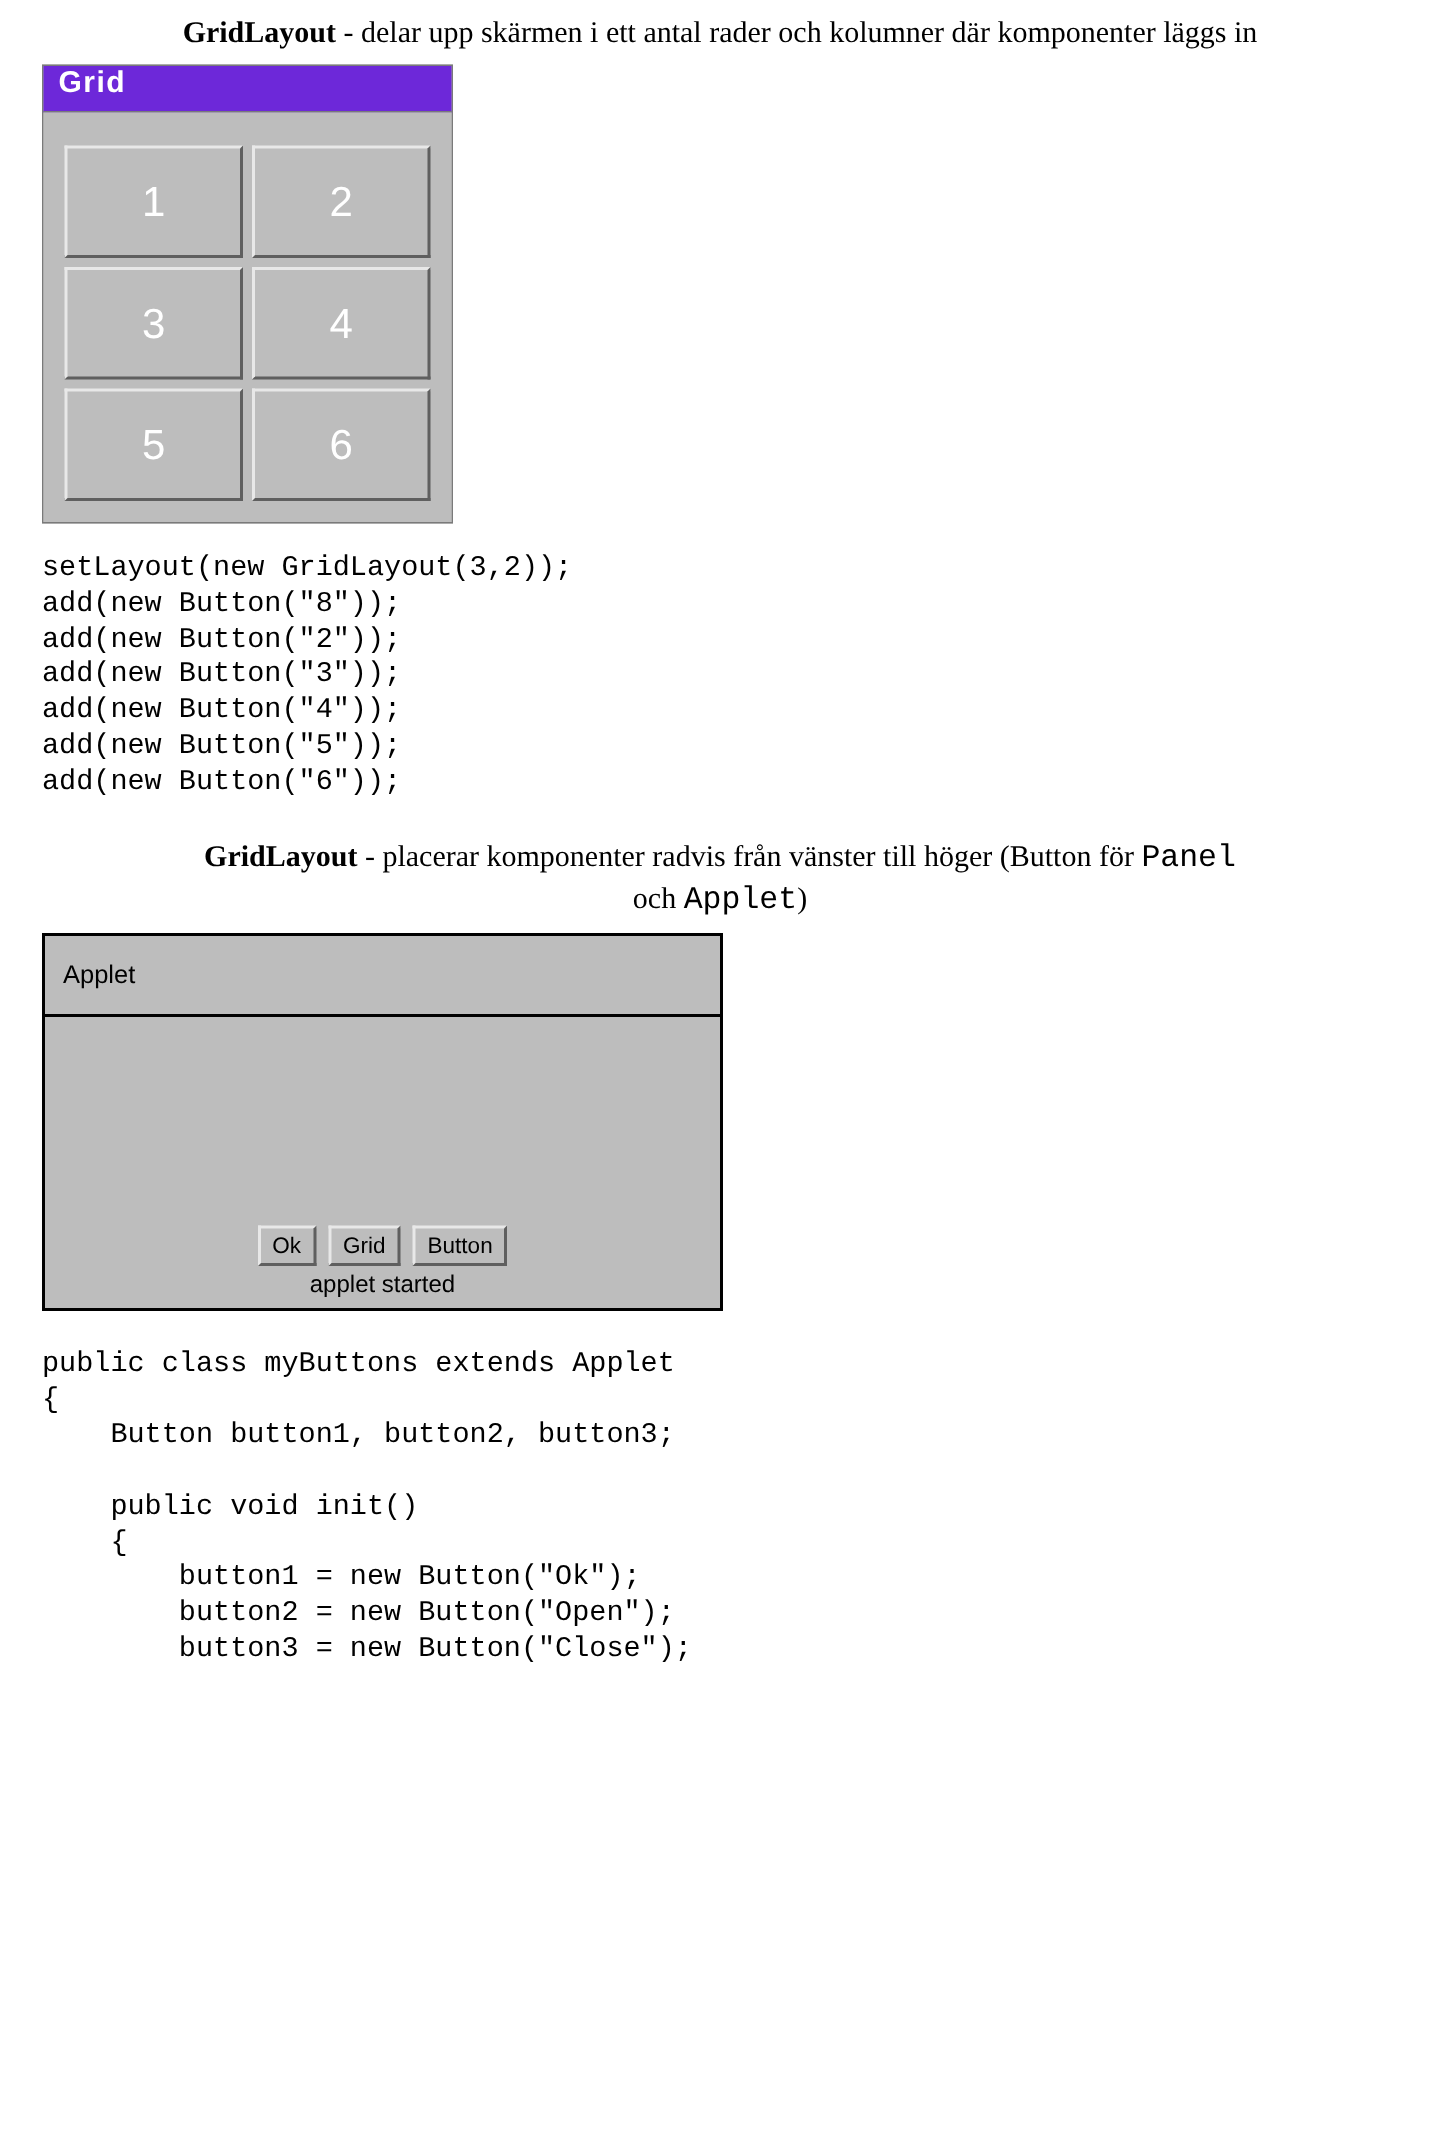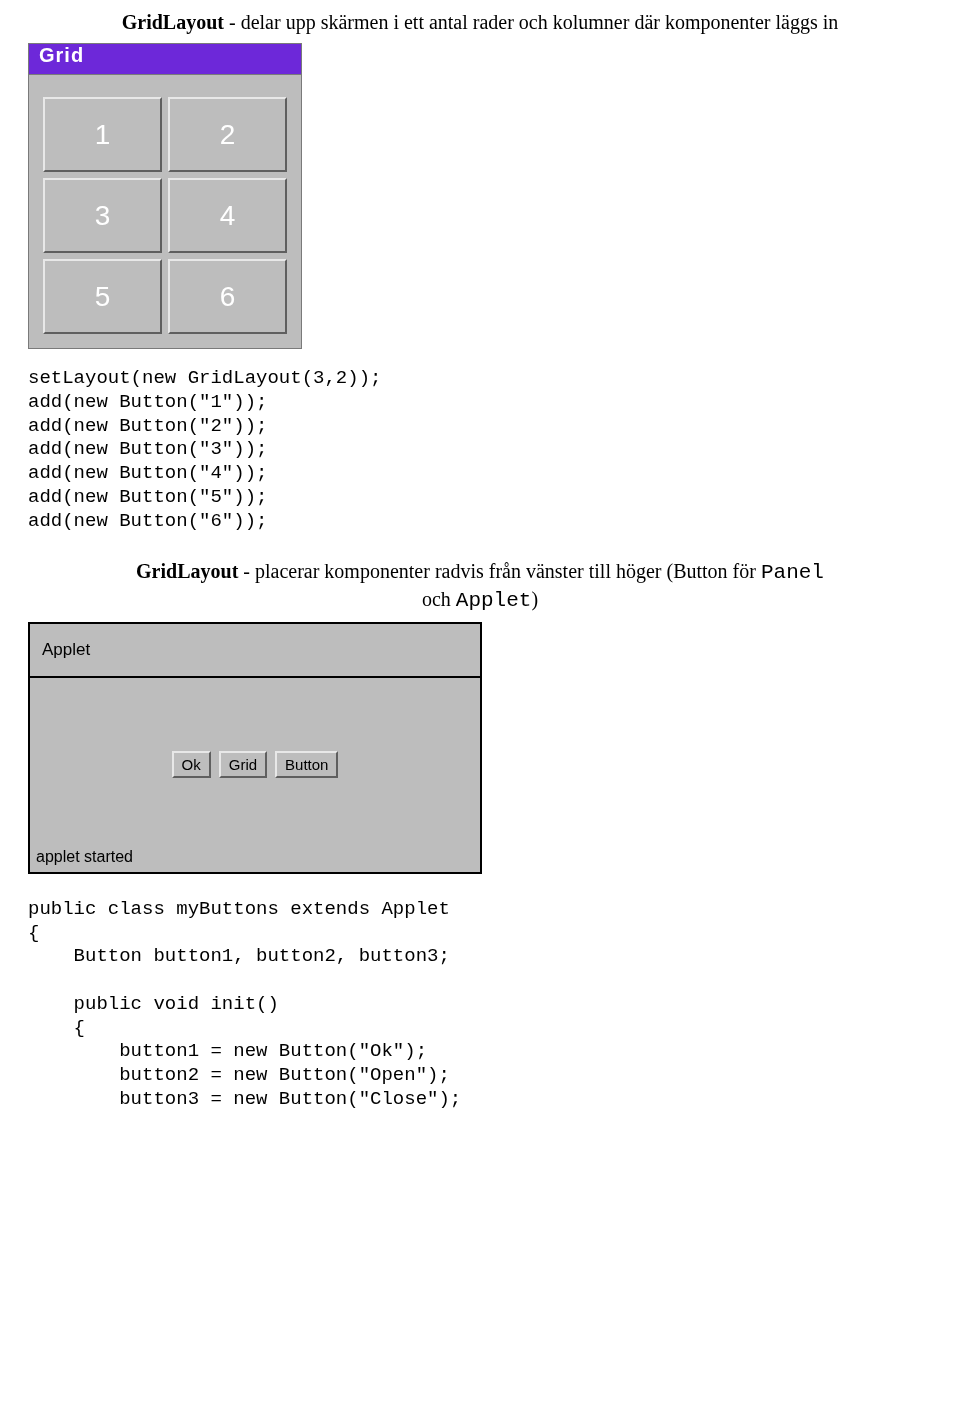--- a/index.html
+++ b/index.html
@@ -80,41 +80,42 @@
     font-family: Arial, Helvetica, sans-serif;
     font-size: 17px;
     color: #000;
   }
   .applet-sep {
     border-top: 2px solid #000;
   }
   .applet-body {
     height: 158px;
     display: flex;
-    align-items: center;
+    align-items: flex-end;
     justify-content: center;
     padding-top: 8px;
     gap: 8px;
   }
   .abtn {
     background: #bdbdbd;
     border-top: 2px solid #e8e8e8;
     border-left: 2px solid #e8e8e8;
     border-right: 2px solid #5f5f5f;
     border-bottom: 2px solid #5f5f5f;
     padding: 3px 8px;
     font-family: Arial, Helvetica, sans-serif;
     font-size: 15px;
     color: #000;
   }
   .applet-status {
     padding: 4px 6px 6px 6px;
     font-family: Arial, Helvetica, sans-serif;
     font-size: 16px;
     color: #000;
+    text-align: center;
   }
   .small-mono {
     font-family: "Courier New", Courier, monospace;
     font-size: 21px;
   }
 </style>
 </head>
 <body>
 
 <p>
@@ -129,21 +130,21 @@
     <div class="gbtn">1</div>
     <div class="gbtn">2</div>
     <div class="gbtn">3</div>
     <div class="gbtn">4</div>
     <div class="gbtn">5</div>
     <div class="gbtn">6</div>
   </div>
 </div>
 
 <div class="mono">setLayout(new GridLayout(3,2));
-add(new Button("1"));
+add(new Button("8"));
 add(new Button("2"));
 add(new Button("3"));
 add(new Button("4"));
 add(new Button("5"));
 add(new Button("6"));</div>
 
 <div style="height:26px"></div>
 
 <p>
   <span class="bold">GridLayout</span><span> - placerar komponenter radvis från vänster till höger (Button för </span><span class="small-mono">Panel</span><br><span> och </span><span class="small-mono">Applet</span><span>)</span>

